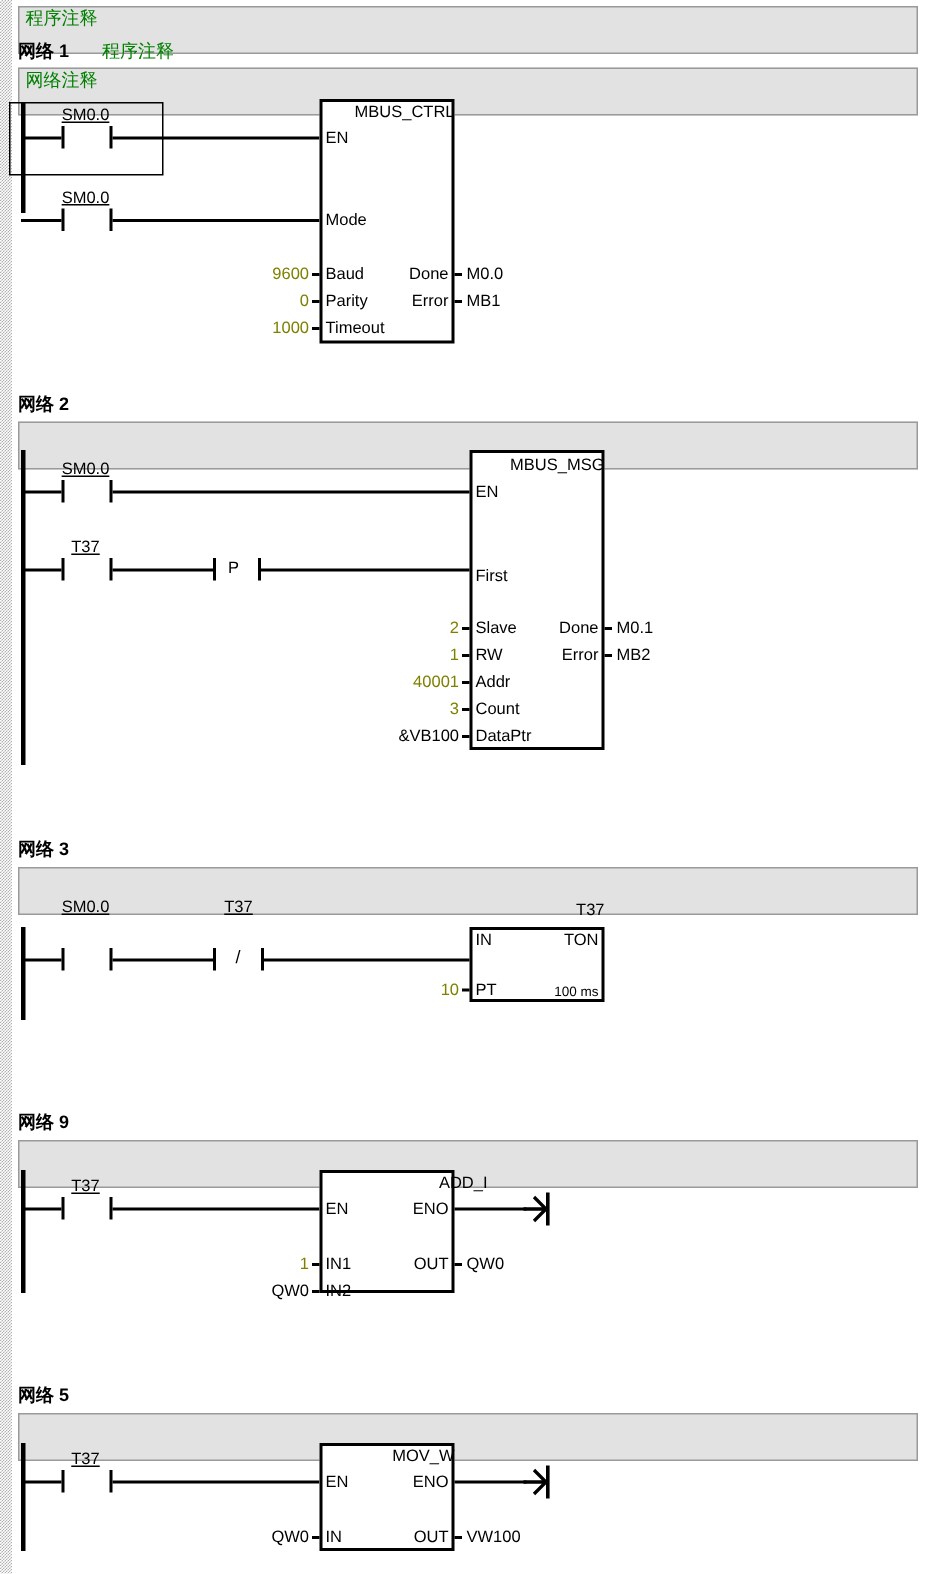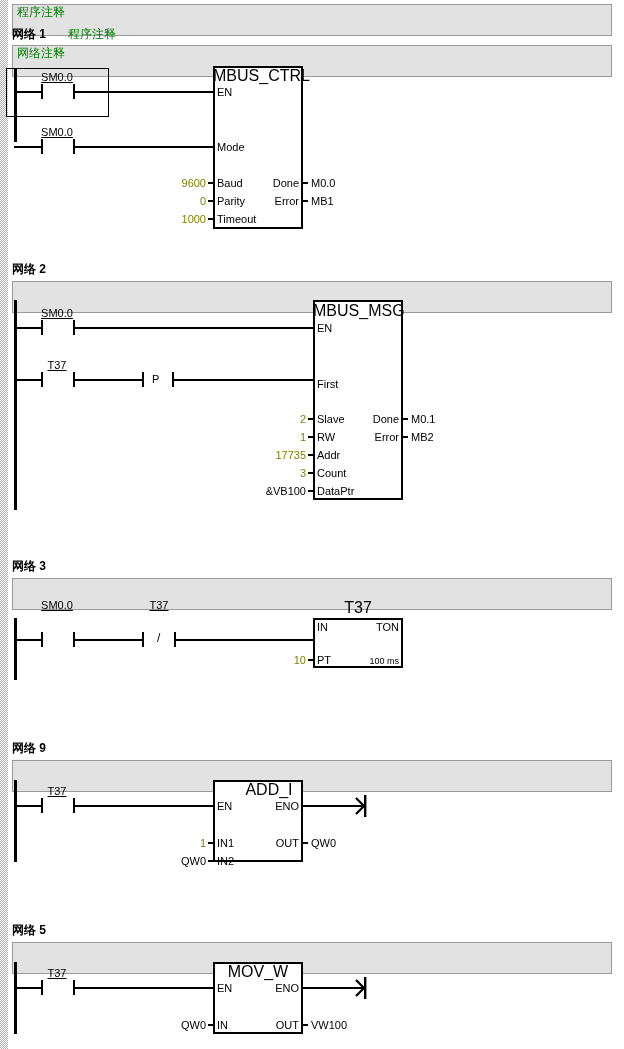--- a/index.html
+++ b/index.html
@@ -95,22 +95,22 @@
 
   
   .fb {
     position: absolute;
     border: 2px solid #000000;
     box-sizing: border-box;
     background: #ffffff;
   }
   .fbname {
     position: absolute;
-    text-align: center;
-    font-size: 16px;
+    text-align: right;
+    font-size: 11px;
     line-height: 11px;
     white-space: nowrap;
   }
   
   .selbox {
     position: absolute;
     border: 1px solid #000000;
     box-sizing: border-box;
     background: transparent;
   }
@@ -210,21 +210,21 @@
 <div class="lbl" style="left:317px; top:486px;">DataPtr</div>
 
 <div class="pinstub" style="left:308px; top:418px;"></div>
 <div class="pinstub" style="left:308px; top:436px;"></div>
 <div class="pinstub" style="left:308px; top:454px;"></div>
 <div class="pinstub" style="left:308px; top:472px;"></div>
 <div class="pinstub" style="left:308px; top:490px;"></div>
 
 <div class="lbl right const" style="left:238px; top:414px; width:68px;">2</div>
 <div class="lbl right const" style="left:238px; top:432px; width:68px;">1</div>
-<div class="lbl right const" style="left:238px; top:450px; width:68px;">17735</div>
+<div class="lbl right const" style="left:238px; top:450px; width:68px;">40001</div>
 <div class="lbl right const" style="left:238px; top:468px; width:68px;">3</div>
 <div class="lbl right" style="left:238px; top:486px; width:68px;">&amp;VB100</div>
 
 <div class="lbl right" style="left:339px; top:414px; width:60px;">Done</div>
 <div class="lbl right" style="left:339px; top:432px; width:60px;">Error</div>
 <div class="pinstub" style="left:403px; top:418px;"></div>
 <div class="pinstub" style="left:403px; top:436px;"></div>
 <div class="lbl" style="left:411px; top:414px;">M0.1</div>
 <div class="lbl" style="left:411px; top:432px;">MB2</div>
 

